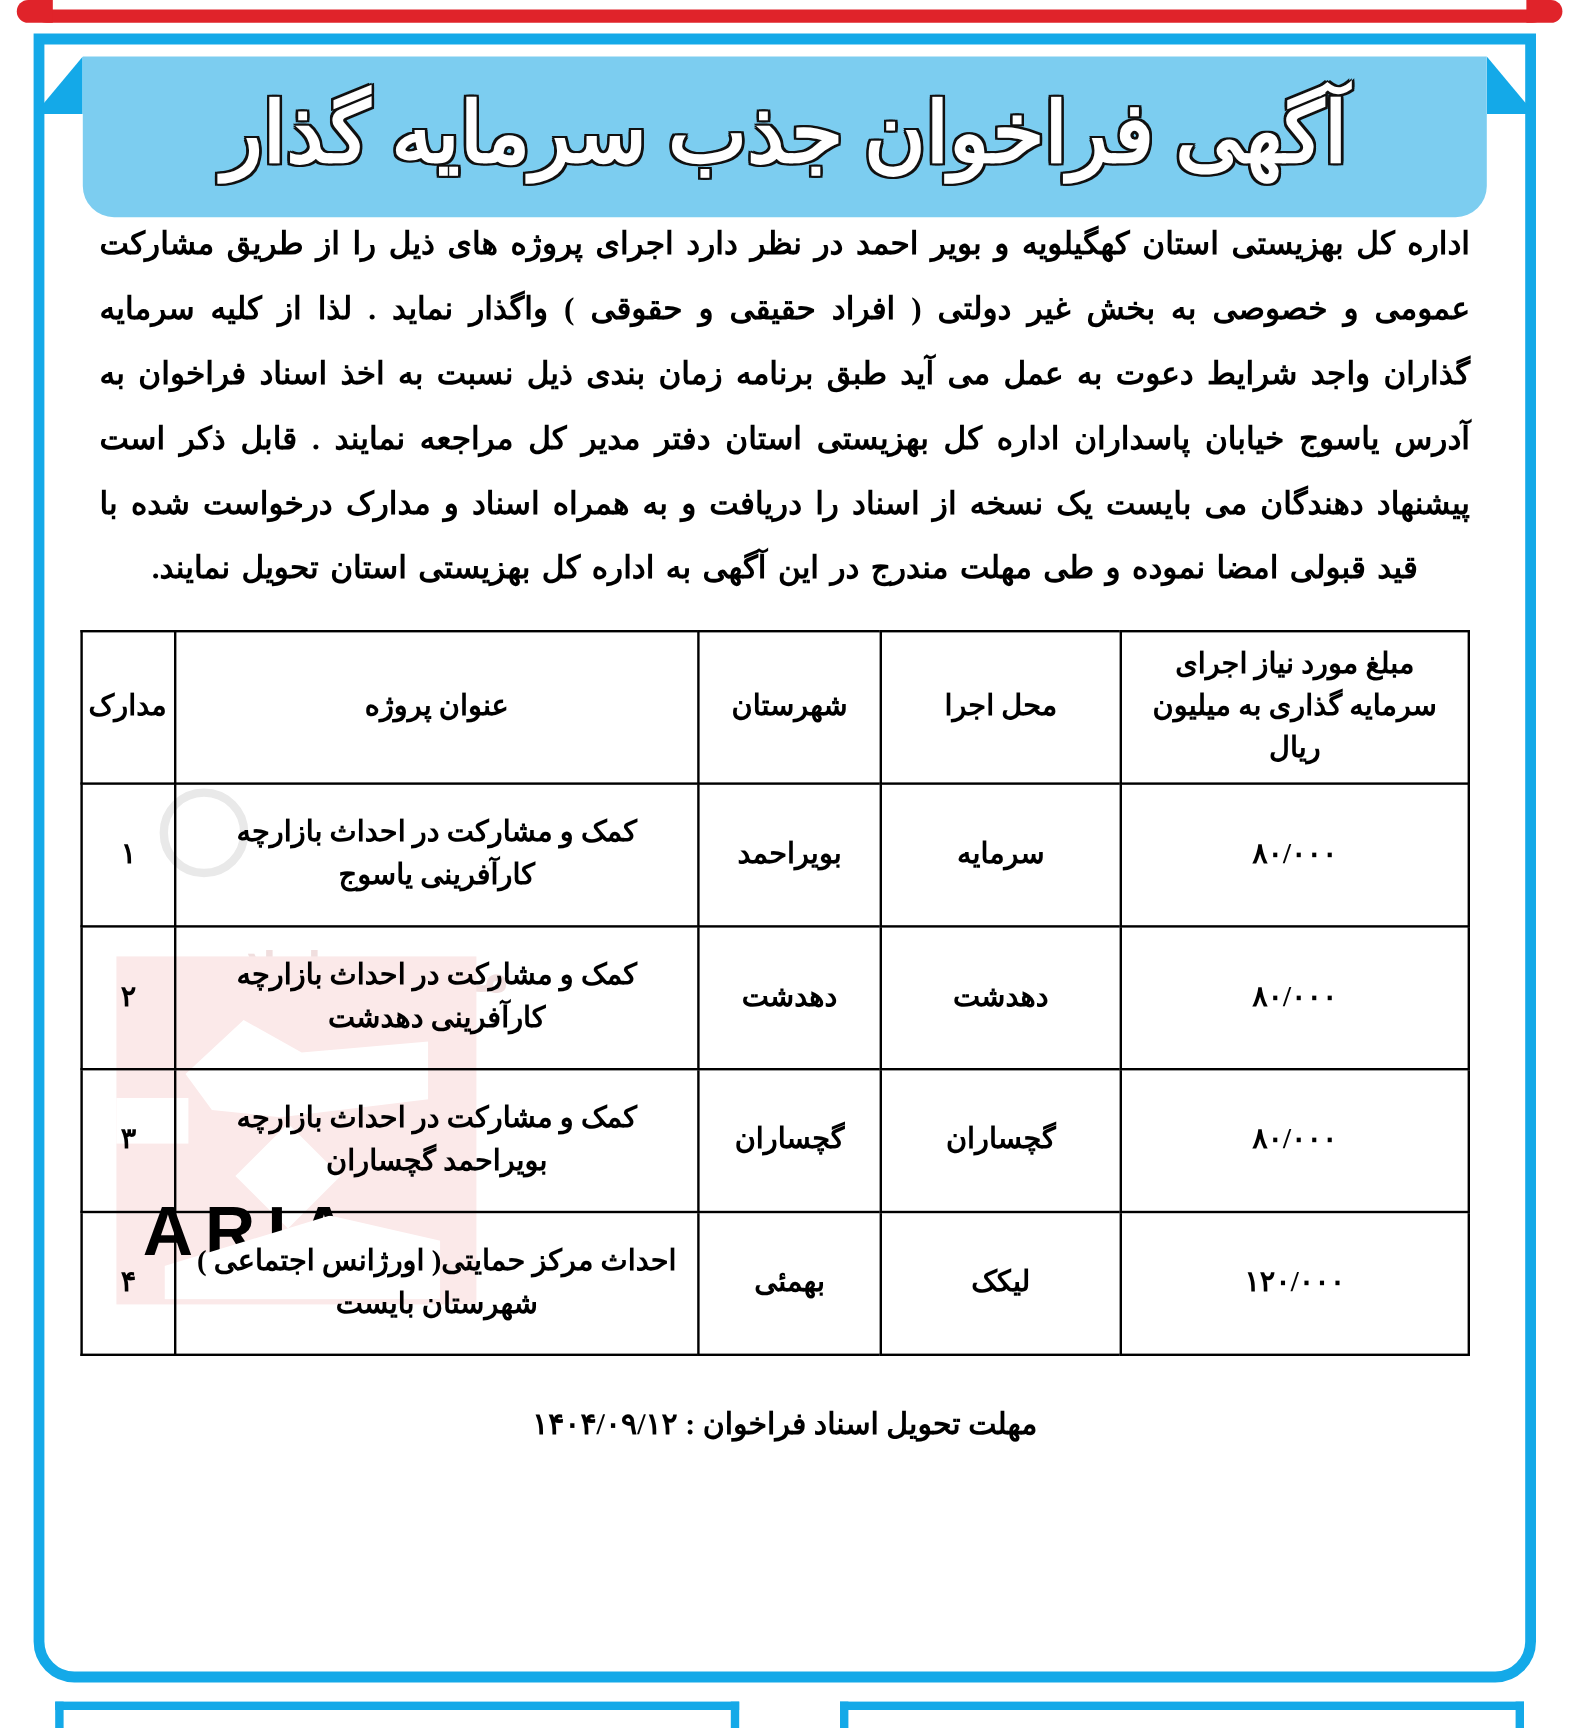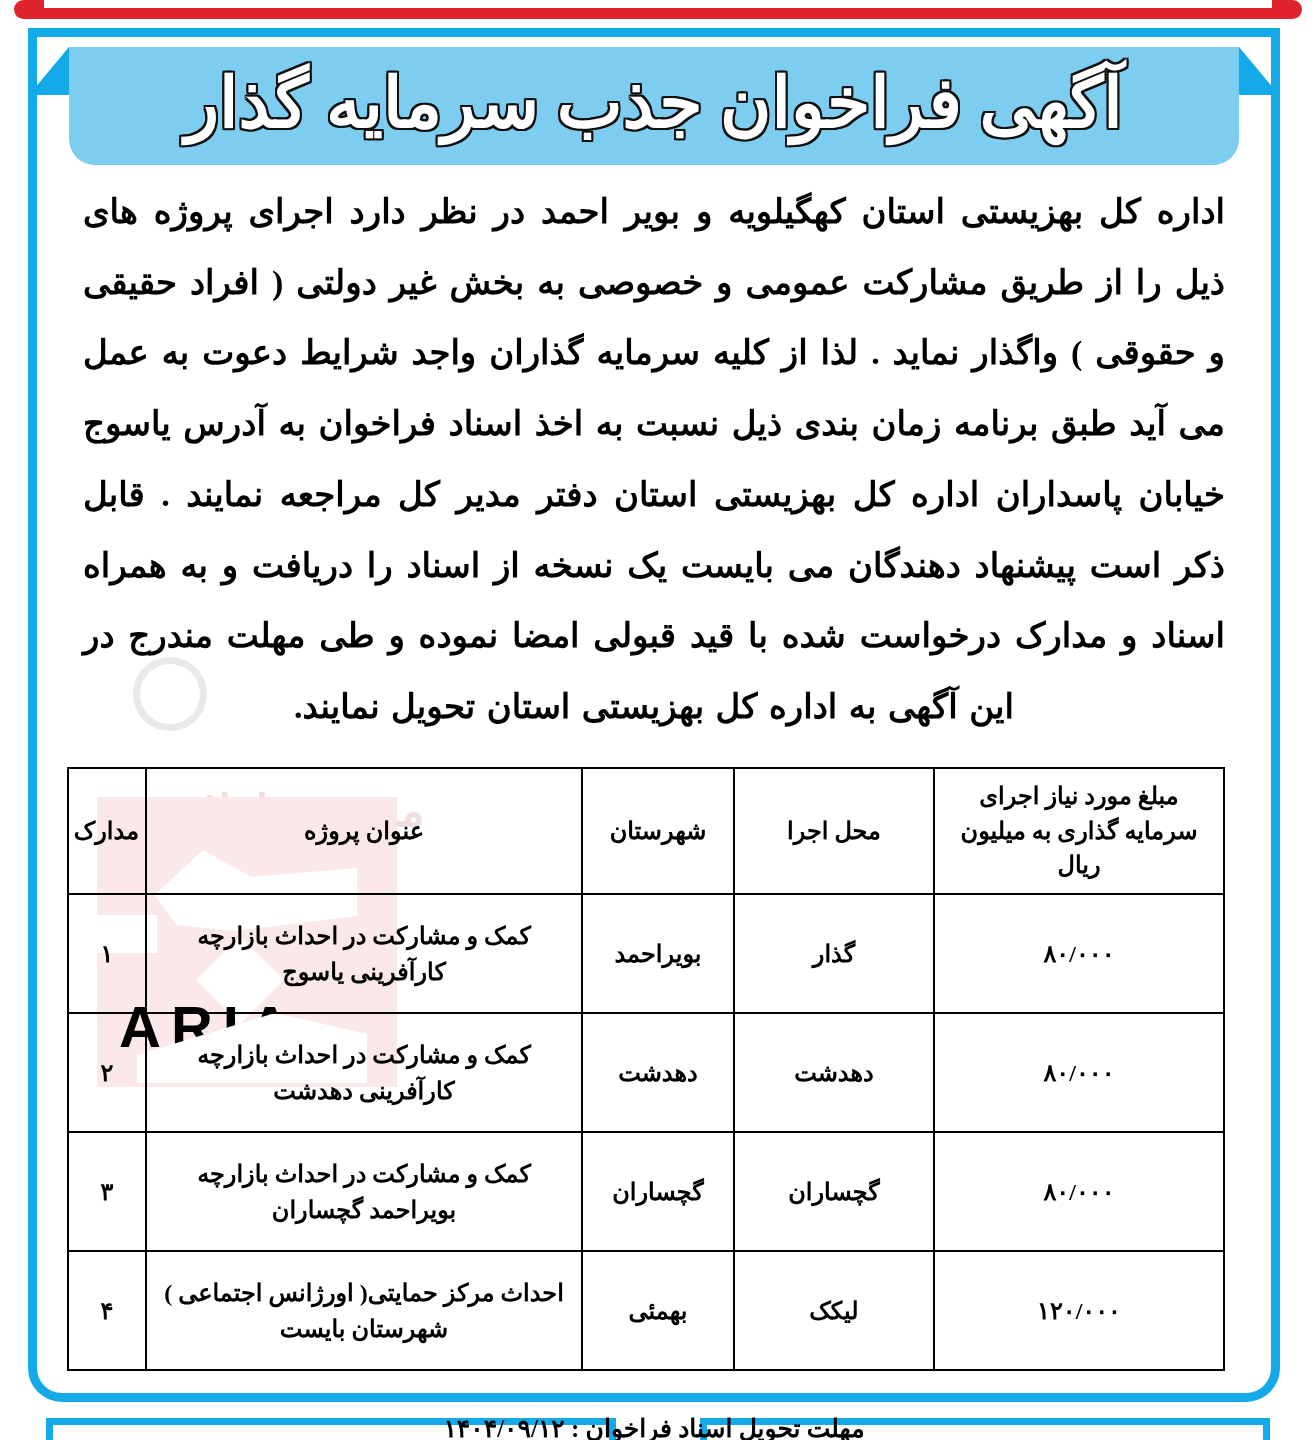--- a/index.html
+++ b/index.html
@@ -150,21 +150,21 @@
     left: 0;
     right: 0;
     height: 118px;
     z-index: 2;
   }
   .banner {
     position: absolute;
     top: 0;
     left: 32px;
     right: 32px;
-    height: 118px;
+    height: 134px;
     background: #7ccdf0;
     border-radius: 0 0 26px 26px;
   }
   .ribbon-fold {
     position: absolute;
     top: 0;
     width: 40px;
     height: 48px;
     background: #14a9e8;
   }
@@ -190,21 +190,21 @@
   
   .content {
     position: absolute;
     top: 140px;
     left: 46px;
     right: 46px;
     z-index: 1;
   }
   .intro {
     font-family: "Liberation Serif", serif;
-    font-size: 34px;
+    font-size: 26px;
     font-weight: 700;
     color: #000;
     text-align: justify;
     text-align-last: center;
     line-height: 2.08;
     letter-spacing: 0.2px;
     word-spacing: 3px;
   }
   .intro p { margin: 0; }
 
@@ -327,21 +327,21 @@
           <th class="amount">مبلغ مورد نیاز اجرای سرمایه گذاری به میلیون ریال</th>
           <th>محل اجرا</th>
           <th>شهرستان</th>
           <th>عنوان پروژه</th>
           <th>مدارک</th>
         </tr>
       </thead>
       <tbody>
         <tr>
           <td class="amount">۸۰/۰۰۰</td>
-          <td>گذار</td>
+          <td>سرمایه</td>
           <td>بویراحمد</td>
           <td>کمک و مشارکت در احداث بازارچه کارآفرینی یاسوج</td>
           <td class="rownum">۱</td>
         </tr>
         <tr>
           <td class="amount">۸۰/۰۰۰</td>
           <td>دهدشت</td>
           <td>دهدشت</td>
           <td>کمک و مشارکت در احداث بازارچه کارآفرینی دهدشت</td>
           <td class="rownum">۲</td>

